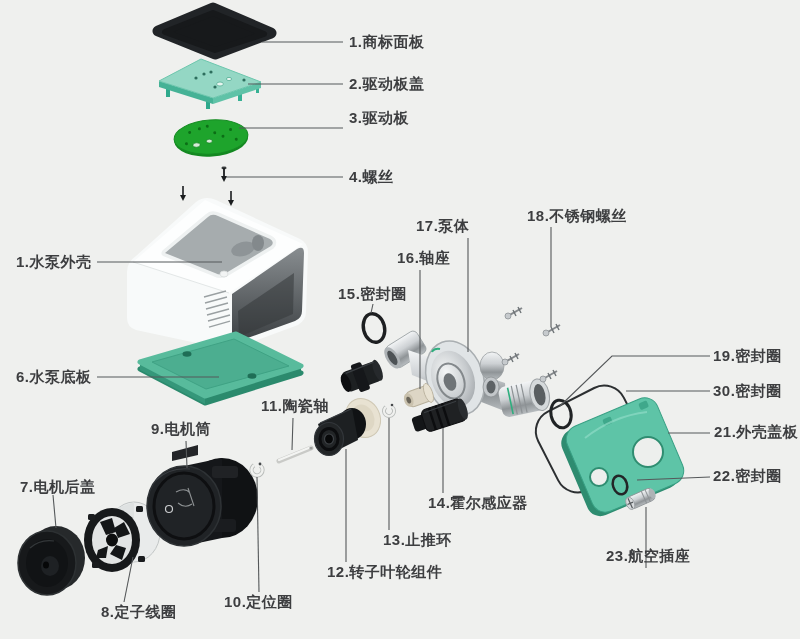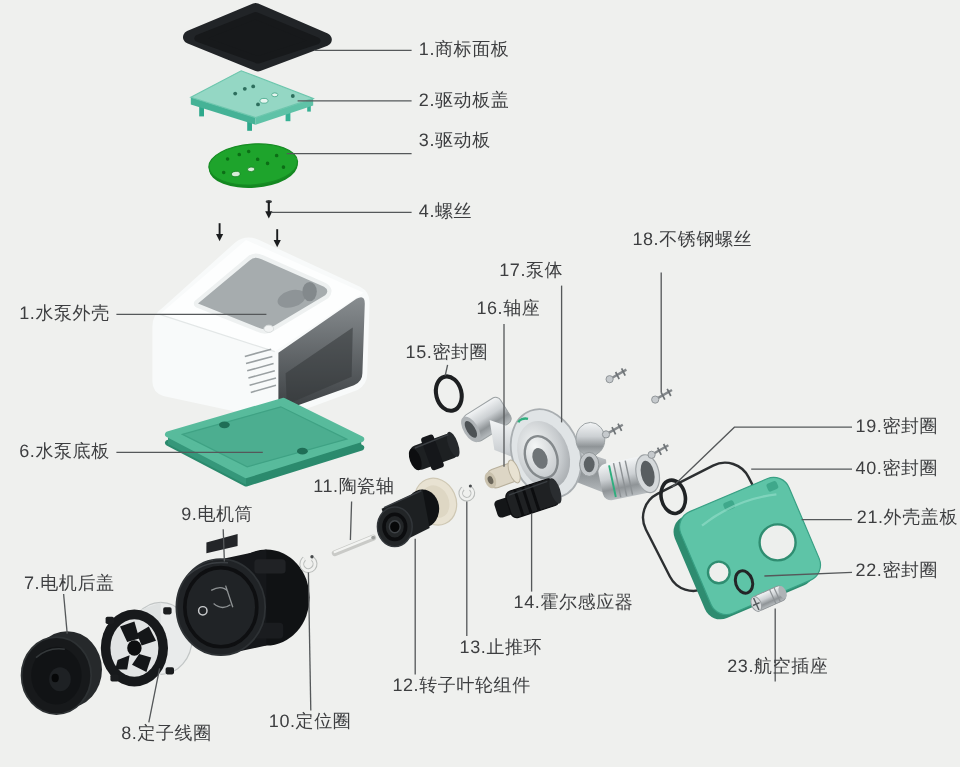--- a/index.html
+++ b/index.html
@@ -1,18 +1,19 @@
 <!DOCTYPE html>
 <html><head>
 <meta charset="utf-8">
 <style>
   html,body{margin:0;padding:0;background:#dfe1df;}
   .canvas{
     position:relative;width:800px;height:639px;background:#eff0ee;overflow:hidden;
     font-family:"Liberation Sans","DejaVu Sans",sans-serif;
+    font-weight:bold;
   }
   .art{position:absolute;left:0;top:0;}
   .lbl{
     position:absolute;font-size:15px;line-height:16px;color:#3d3e40;
     white-space:nowrap;letter-spacing:.5px;
   }
   .lbl-1{left:349px;top:34px}
   .lbl-2{left:349px;top:76px}
   .lbl-3{left:349px;top:110px}
   .lbl-4{left:349px;top:169px}
@@ -22,21 +23,21 @@
   .lbl-8{left:101px;top:604px}
   .lbl-9{left:151px;top:421px}
   .lbl-10{left:224px;top:594px}
   .lbl-11{left:261px;top:398px}
   .lbl-12{left:327px;top:564px}
   .lbl-13{left:383px;top:532px}
   .lbl-14{left:428px;top:495px}
   .lbl-15{left:338px;top:286px}
   .lbl-16{left:397px;top:250px}
   .lbl-17{left:416px;top:218px}
-  .lbl-18{left:527px;top:192px}
+  .lbl-18{left:527px;top:208px}
   .lbl-19{left:713px;top:348px}
   .lbl-20{left:713px;top:383px}
   .lbl-21{left:714px;top:424px}
   .lbl-22{left:713px;top:468px}
   .lbl-23{left:606px;top:548px}
 </style>
 </head>
 <body>
 
 <div class="canvas">
@@ -354,17 +355,17 @@
   <div class="lbl lbl-10">10.定位圈</div>
   <div class="lbl lbl-11">11.陶瓷轴</div>
   <div class="lbl lbl-12">12.转子叶轮组件</div>
   <div class="lbl lbl-13">13.止推环</div>
   <div class="lbl lbl-14">14.霍尔感应器</div>
   <div class="lbl lbl-15">15.密封圈</div>
   <div class="lbl lbl-16">16.轴座</div>
   <div class="lbl lbl-17">17.泵体</div>
   <div class="lbl lbl-18">18.不锈钢螺丝</div>
   <div class="lbl lbl-19">19.密封圈</div>
-  <div class="lbl lbl-20">40.密封圈</div>
+  <div class="lbl lbl-20">30.密封圈</div>
   <div class="lbl lbl-21">21.外壳盖板</div>
   <div class="lbl lbl-22">22.密封圈</div>
   <div class="lbl lbl-23">23.航空插座</div>
 </div>
 
 </body></html>

